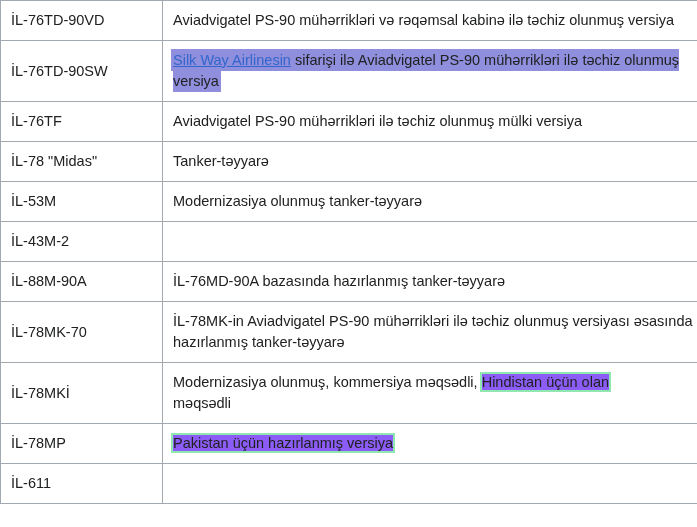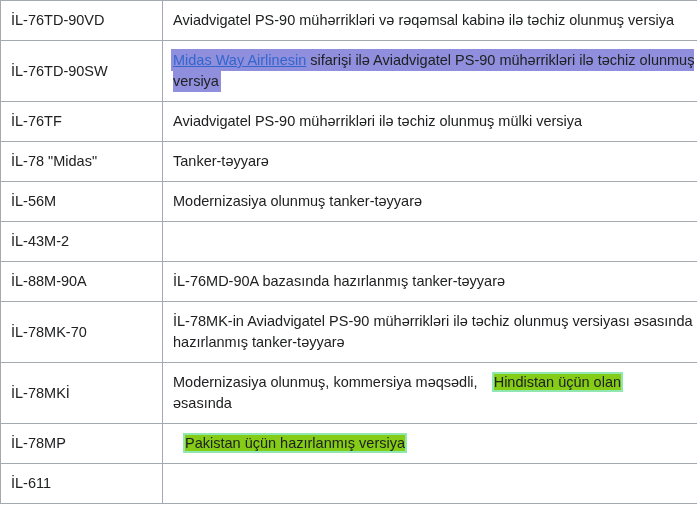--- a/index.html
+++ b/index.html
@@ -37,24 +37,23 @@
   td.desc-col {
     width: 553px;
   }
   .hl-blue {
     background: #8f8fdd;
     display: inline;
     padding: 1px 0;
     box-shadow: 0 0 0 2px #8f8fdd;
   }
   .hl-green {
-    background: #84cc16;
+    background: #8b5cf6;
     display: inline;
     box-shadow: 0 0 0 2px #90e8b0;
-    margin-left: 12px;
   }
   .link {
     color: #3366cc;
   }
   .cell-inner {
     display: block;
   }
 </style>
 </head>
 <body>
@@ -64,37 +63,37 @@
     <tbody>
       <tr>
         <td class="name-col">İL-76TD-90VD</td>
         <td class="desc-col">
           <span class="cell-inner">Aviadvigatel PS-90 mühərrikləri və rəqəmsal kabinə ilə təchiz olunmuş versiya</span>
         </td>
       </tr>
       <tr>
         <td class="name-col">İL-76TD-90SW</td>
         <td class="desc-col">
-          <span class="hl-blue"><a class="link" href="#">Midas Way Airlinesin</a><span> sifarişi ilə Aviadvigatel PS-90 mühərrikləri ilə təchiz olunmuş versiya</span></span>
+          <span class="hl-blue"><a class="link" href="#">Silk Way Airlinesin</a><span> sifarişi ilə Aviadvigatel PS-90 mühərrikləri ilə təchiz olunmuş versiya</span></span>
         </td>
       </tr>
       <tr>
         <td class="name-col">İL-76TF</td>
         <td class="desc-col">
           <span class="cell-inner">Aviadvigatel PS-90 mühərrikləri ilə təchiz olunmuş mülki versiya</span>
         </td>
       </tr>
       <tr>
         <td class="name-col">İL-78 "Midas"</td>
         <td class="desc-col">
           <span class="cell-inner">Tanker-təyyarə</span>
         </td>
       </tr>
       <tr>
-        <td class="name-col">İL-56M</td>
+        <td class="name-col">İL-53M</td>
         <td class="desc-col">
           <span class="cell-inner">Modernizasiya olunmuş tanker-təyyarə</span>
         </td>
       </tr>
       <tr>
         <td class="name-col">İL-43M-2</td>
         <td class="desc-col">
           <span class="cell-inner"></span>
         </td>
       </tr>
@@ -106,21 +105,21 @@
       </tr>
       <tr>
         <td class="name-col">İL-78MK-70</td>
         <td class="desc-col">
           <span class="cell-inner">İL-78MK-in Aviadvigatel PS-90 mühərrikləri ilə təchiz olunmuş versiyası əsasında hazırlanmış tanker-təyyarə</span>
         </td>
       </tr>
       <tr>
         <td class="name-col">İL-78MKİ</td>
         <td class="desc-col">
-          <span>Modernizasiya olunmuş, kommersiya məqsədli, </span><span class="hl-green">Hindistan üçün olan</span><br><span>əsasında</span>
+          <span>Modernizasiya olunmuş, kommersiya məqsədli, </span><span class="hl-green">Hindistan üçün olan</span><br><span>məqsədli</span>
         </td>
       </tr>
       <tr>
         <td class="name-col">İL-78MP</td>
         <td class="desc-col">
           <span class="hl-green">Pakistan üçün hazırlanmış versiya</span>
         </td>
       </tr>
       <tr>
         <td class="name-col">İL-611</td>

